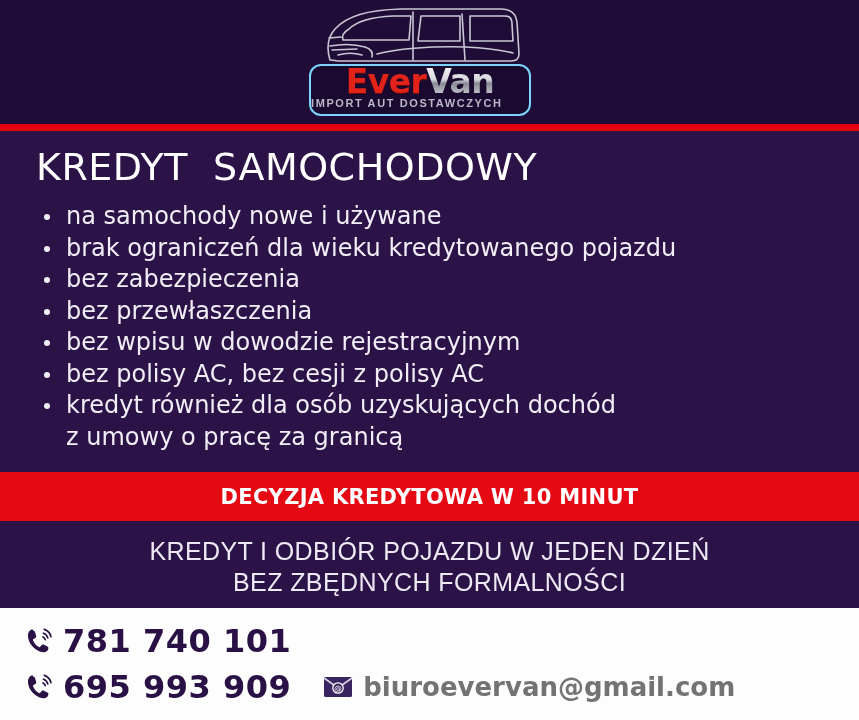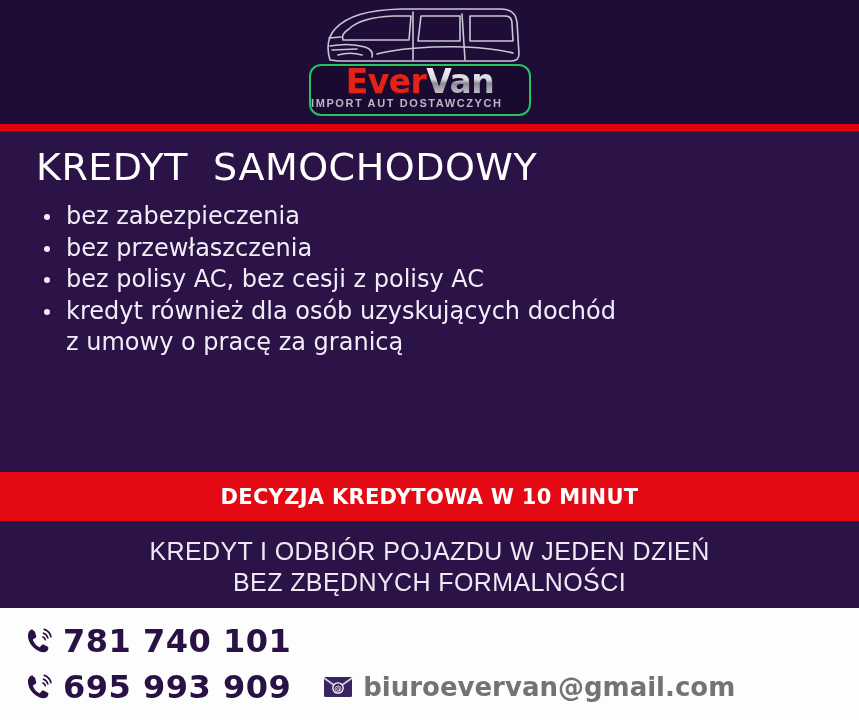--- a/index.html
+++ b/index.html
@@ -38,21 +38,21 @@
     left: 0; top: 0;
     width: 232px;
     height: 68px;
   }
   .logo-plate {
     position: absolute;
     left: 4px;
     top: 62px;
     width: 222px;
     height: 52px;
-    border: 2px solid #22c55e;
+    border: 2px solid #7dd3fc;
     border-radius: 12px;
     background: #1b0a30;
     box-sizing: border-box;
     overflow: hidden;
   }
   .logo-word {
     position: absolute;
     left: 0; right: 0;
     top: -2px;
     text-align: center;
@@ -270,22 +270,25 @@
       </div>
 
     </div>
   </div>
 
   <div class="red-rule"></div>
 
   <div class="main-panel">
     <div class="headline">KREDYT  SAMOCHODOWY</div>
     <ul class="bullets">
+      <li>na samochody nowe i używane</li>
+      <li>brak ograniczeń dla wieku kredytowanego pojazdu</li>
       <li>bez zabezpieczenia</li>
       <li>bez przewłaszczenia</li>
+      <li>bez wpisu w dowodzie rejestracyjnym</li>
       <li>bez polisy AC, bez cesji z polisy AC</li>
       <li>kredyt również dla osób uzyskujących dochód
  z umowy o pracę za granicą</li>
     </ul>
   </div>
 
   <div class="red-banner">
     <span class="red-banner-text">DECYZJA KREDYTOWA W 10 MINUT</span>
   </div>
 

